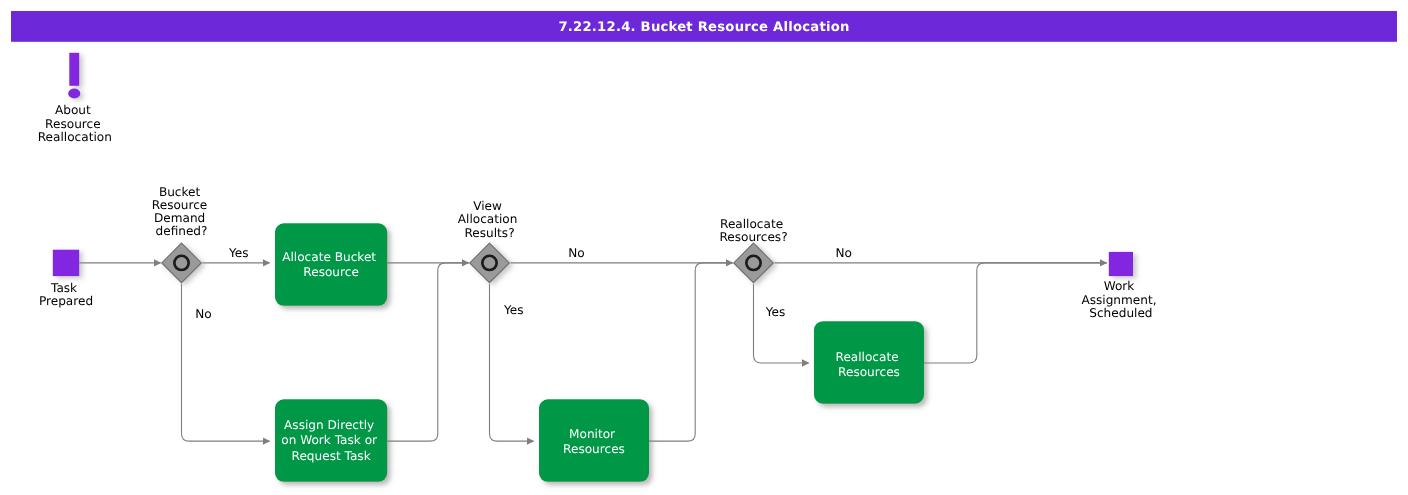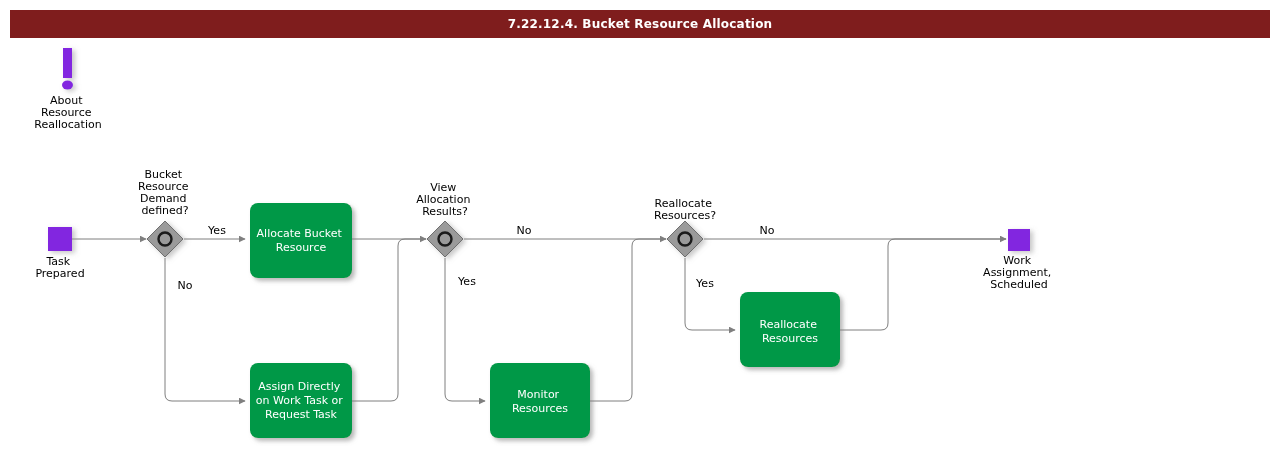--- a/index.html
+++ b/index.html
@@ -13,21 +13,21 @@
     font-family: "DejaVu Sans", sans-serif;
     overflow: hidden;
     position: relative;
   }
   #titlebar {
     position: absolute;
     left: 10px;
     top: 10px;
     width: 1260px;
     height: 28px;
-    background: #7f1d1d;
+    background: #6d28d9;
     display: flex;
     align-items: center;
     justify-content: center;
   }
   #titlebar .title-text {
     color: #ffffff;
     font-size: 12px;
     font-weight: bold;
     font-family: "DejaVu Sans", sans-serif;
     letter-spacing: 0.2px;

